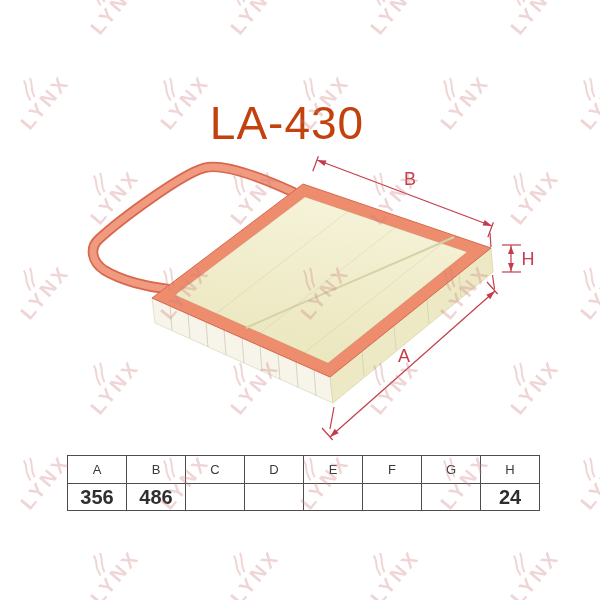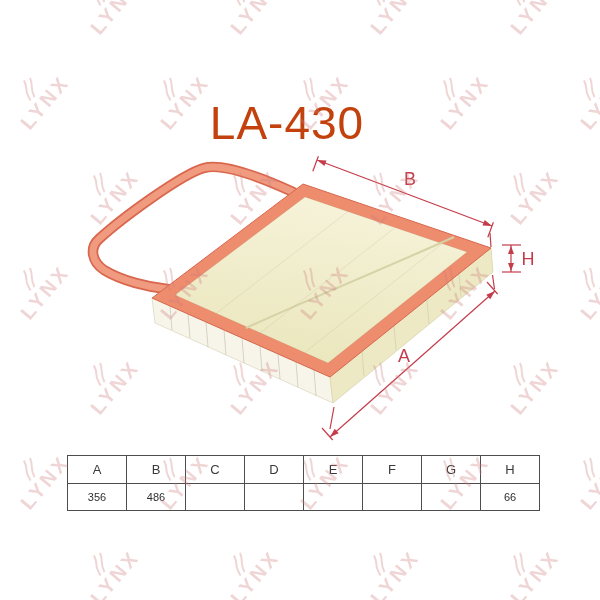--- a/index.html
+++ b/index.html
@@ -27,21 +27,21 @@
     width:467px;
   }
   .spec-table td{
     border:1px solid #4d4d4d;
     width:58px;height:27px;
     text-align:center;vertical-align:middle;
     color:#3a3a3a;font-size:13px;
     padding:0;
   }
   .spec-table tr.values td{
-    font-size:11px;font-weight:400;color:#2f2f2f;height:26px;margin-top:41px;
+    font-size:20px;font-weight:700;color:#2f2f2f;height:26px;margin-top:41px;
   }
   
   #watermark-layer{position:absolute;inset:0;pointer-events:none;z-index:5;}
   .wm{
     position:absolute;
     display:flex;flex-direction:column;align-items:center;
     transform:rotate(-50deg);
     color:rgba(205,125,125,0.32);
     mix-blend-mode:multiply;
     font-weight:700;font-size:20px;letter-spacing:3px;
@@ -121,21 +121,21 @@
     <td>H</td>
   </tr>
   <tr class="values">
     <td>356</td>
     <td>486</td>
     <td></td>
     <td></td>
     <td></td>
     <td></td>
     <td></td>
-    <td>66</td>
+    <td>24</td>
   </tr>
 </tbody>
   </table>
 
 <div id="watermark-layer">
     <div class="wm" style="left: 75px; top: -20px;">
       <svg width="24" height="20" viewBox="0 0 24 20">
         <path d="M4,19 C8,6 11,11 15,1 M9,20 C13,10 16,13 21,4" stroke="currentColor" stroke-width="2" fill="none"></path>
       </svg>
       <span>LYNX</span>

